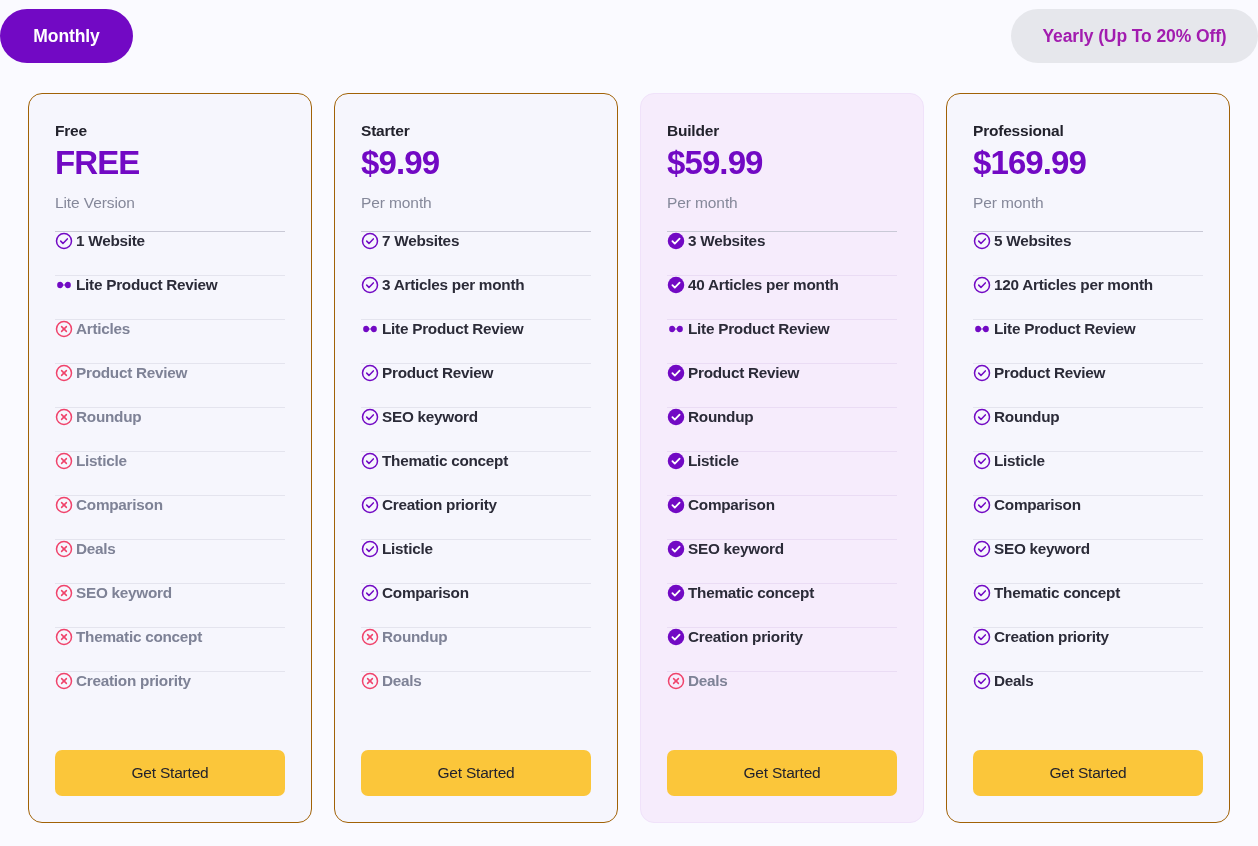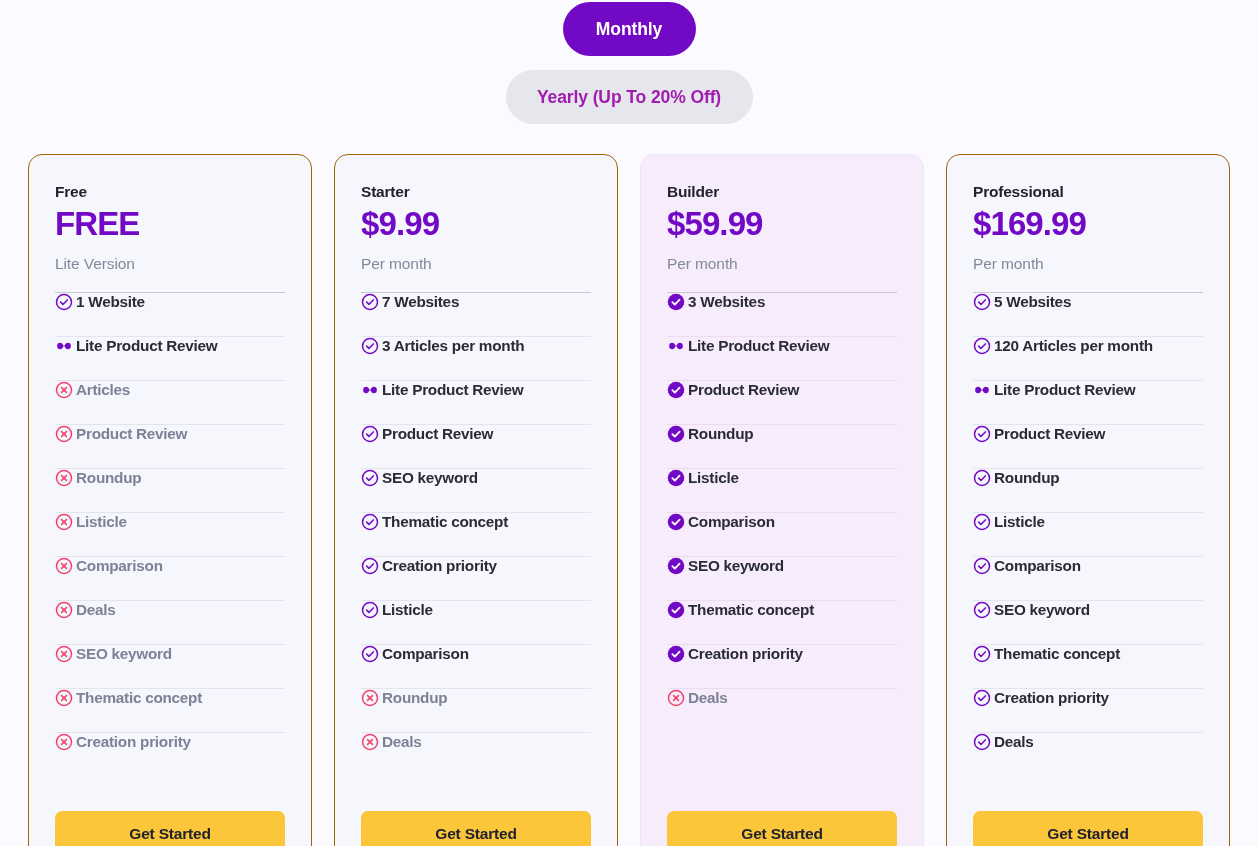--- a/index.html
+++ b/index.html
@@ -17,24 +17,23 @@
     height: 846px;
     position: relative;
     background: #fafaff;
     overflow: hidden;
   }
 
   
   .billing-toggle {
     display: flex;
     align-items: center;
-    justify-content: flex-end;
-    padding-top: 2px;
+    justify-content: space-between;
+    padding-top: 9px;
     gap: 14px;
-    flex-direction: column;
   }
 
   .toggle-btn {
     border: none;
     outline: none;
     cursor: pointer;
     font-family: "Liberation Sans", sans-serif;
     font-size: 17.5px;
     font-weight: bold;
     letter-spacing: -0.1px;
@@ -158,21 +157,21 @@
     width: 100%;
     height: 46px;
     border: none;
     outline: none;
     cursor: pointer;
     background: #fbc63a;
     color: #22222c;
     border-radius: 7px;
     font-family: "Liberation Sans", sans-serif;
     font-size: 15.5px;
-    font-weight: bold;
+    font-weight: normal;
     letter-spacing: -0.2px;
   }
 </style>
 </head>
 <body>
 
 <div class="page">
 
   <div class="billing-toggle">
       <button class="toggle-btn active">Monthly</button>
@@ -361,20 +360,27 @@
         <div class="divider"></div>
         <ul class="features">
           <li class="feature">
             <svg viewBox="0 0 24 24" class="feature-icon">
               <circle cx="12" cy="12" r="11" fill="#7209c4"></circle>
               <path d="M7.2 12.3 L10.4 15.5 L16.8 8.9" fill="none" stroke="#ffffff" stroke-width="2.4" stroke-linecap="round" stroke-linejoin="round"></path>
             </svg>
             <span class="feature-label">3 Websites</span>
           </li>
           <li class="feature">
+            <svg viewBox="0 0 24 24" class="feature-icon">
+              <circle cx="12" cy="12" r="11" fill="#7209c4"></circle>
+              <path d="M7.2 12.3 L10.4 15.5 L16.8 8.9" fill="none" stroke="#ffffff" stroke-width="2.4" stroke-linecap="round" stroke-linejoin="round"></path>
+            </svg>
+            <span class="feature-label">40 Articles per month</span>
+          </li>
+          <li class="feature">
             <svg viewBox="0 0 30 18" class="feature-icon">
               <path d="M9 3.6 A5.4 5.4 0 1 0 9 14.4 C12.6 14.4 13.8 9 15 9 C16.2 9 17.4 3.6 21 3.6 A5.4 5.4 0 1 1 21 14.4 C17.4 14.4 16.2 9 15 9 C13.8 9 12.6 3.6 9 3.6 Z" fill="#7209c4"></path>
             </svg>
             <span class="feature-label">Lite Product Review</span>
           </li>
           <li class="feature">
             <svg viewBox="0 0 24 24" class="feature-icon">
               <circle cx="12" cy="12" r="11" fill="#7209c4"></circle>
               <path d="M7.2 12.3 L10.4 15.5 L16.8 8.9" fill="none" stroke="#ffffff" stroke-width="2.4" stroke-linecap="round" stroke-linejoin="round"></path>
             </svg>

